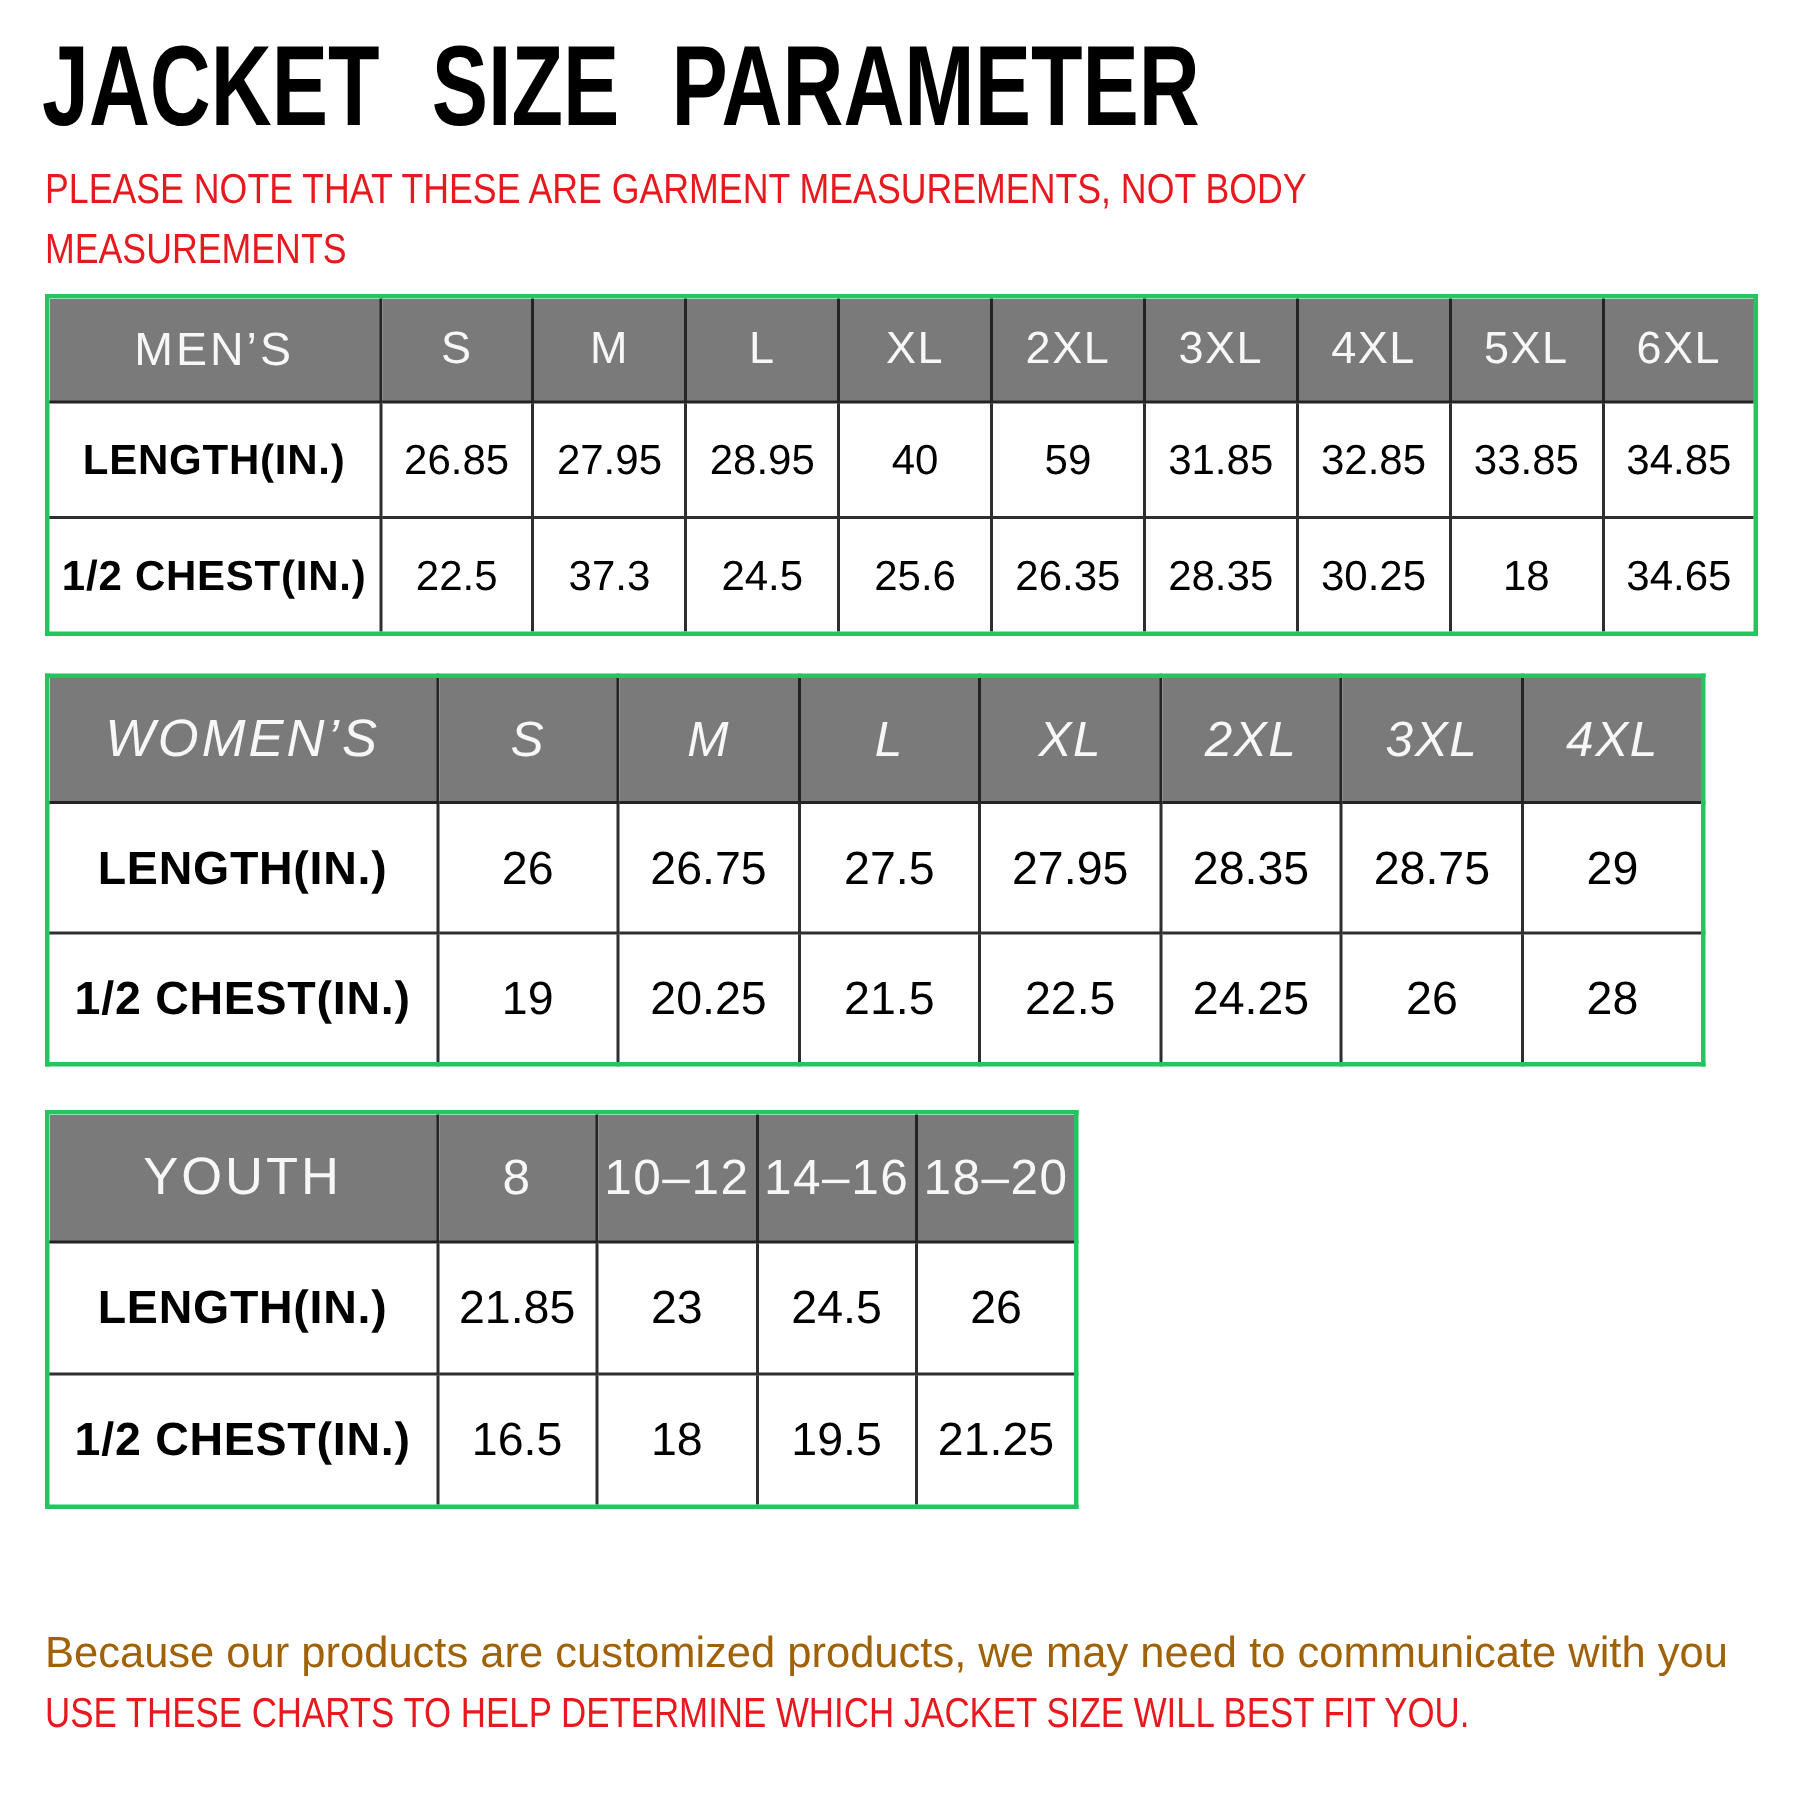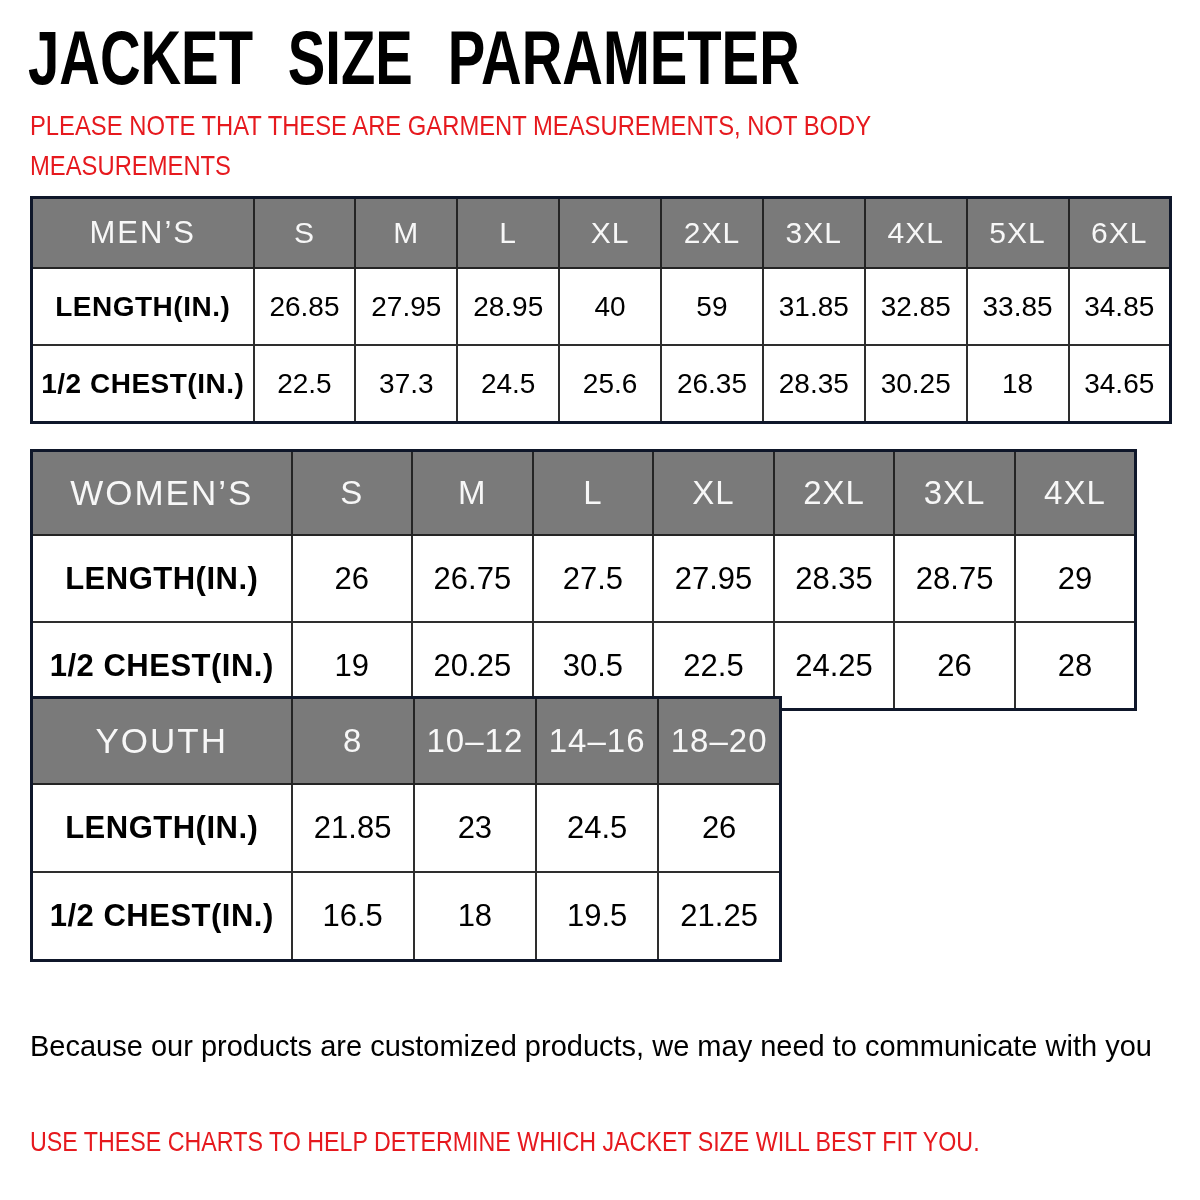--- a/index.html
+++ b/index.html
@@ -23,21 +23,21 @@
   .garment-note{
     position:absolute;left:30px;top:106px;margin:0;
     color:#e6191e;font-size:28px;font-weight:500;line-height:1.42;
     transform:scaleX(0.85);transform-origin:left top;white-space:nowrap;
   }
 
   
   table.size-table{
     border-collapse:collapse;table-layout:fixed;
     position:absolute;left:30px;
-    border:3px solid #0f172a;
+    border:3px solid #22c55e;
     background:#fff;
   }
   table.size-table td{
     border:2px solid #2e2e2e;
     text-align:center;vertical-align:middle;
     color:#000;overflow:hidden;
   }
   tr.head td{
     background:#7a7a7a;color:#f7f7f7;
     border-color:#242424;
@@ -46,37 +46,37 @@
   table.men{top:196px;width:1142px;}
   table.men col.lbl{width:222px;}
   table.men tr.head td{height:66px;font-size:30px;letter-spacing:1px;}
   table.men tr.head td.tbl-title{font-size:31px;letter-spacing:2px;}
   table.men tr.datarow td{height:73px;font-size:28px;}
   table.men td.rowlbl{font-size:27px;font-weight:600;letter-spacing:0.5px;}
 
   
   table.women{top:449px;width:1107px;}
   table.women col.lbl{width:260px;}
-  table.women tr.head td{height:80px;font-size:33px;letter-spacing:1px;}
+  table.women tr.head td{height:80px;font-size:33px;letter-spacing:1px;font-style:italic;}
   table.women tr.head td.tbl-title{font-size:35px;letter-spacing:2px;}
   table.women tr.datarow td{height:83px;font-size:31px;}
   table.women td.rowlbl{font-size:30px;font-weight:600;letter-spacing:0.5px;}
 
   
-  table.youth{top:696px;width:752px;border-radius:23px;}
+  table.youth{top:740px;width:689px;border-radius:23px;}
   table.youth col.lbl{width:260px;}
   table.youth tr.head td{height:82px;font-size:33px;letter-spacing:1px;}
   table.youth tr.head td.tbl-title{font-size:35px;letter-spacing:2px;}
   table.youth tr.datarow td{height:84px;font-size:31px;}
   table.youth td.rowlbl{font-size:30px;font-weight:600;letter-spacing:0.5px;}
 
   
   .footer-note{
-    position:absolute;left:30px;top:1024px;margin:0;
-    color:#000000;font-size:29px;line-height:1.55;white-space:nowrap;
+    position:absolute;left:30px;top:1080px;margin:0;
+    color:#a16207;font-size:29px;line-height:1.55;white-space:nowrap;
   }
   .footer-charts-line{
     position:absolute;left:30px;top:1126px;margin:0;
     color:#e6191e;font-size:28px;white-space:nowrap;
     transform:scaleX(0.83);transform-origin:left top;
   }
 </style>
 </head>
 <body>
 
@@ -168,21 +168,21 @@
       <td>27.5</td>
       <td>27.95</td>
       <td>28.35</td>
       <td>28.75</td>
       <td>29</td>
     </tr>
     <tr class="datarow">
       <td class="rowlbl">1/2 CHEST(IN.)</td>
       <td>19</td>
       <td>20.25</td>
-      <td>30.5</td>
+      <td>21.5</td>
       <td>22.5</td>
       <td>24.25</td>
       <td>26</td>
       <td>28</td>
     </tr>
   </tbody>
     </table>
 
   <table class="size-table youth">
     <colgroup>

